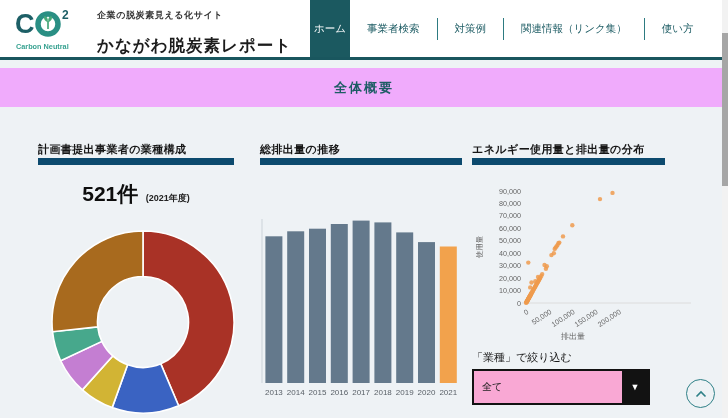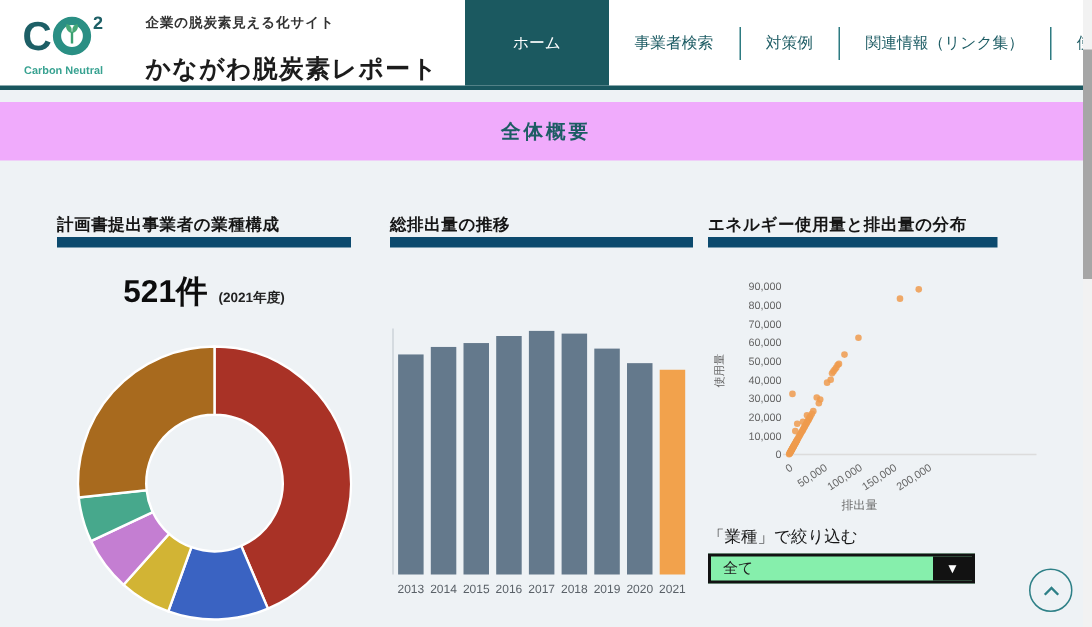--- a/index.html
+++ b/index.html
@@ -7,40 +7,40 @@
        font-family:"Liberation Sans","DejaVu Sans",sans-serif;}
   .header{position:absolute;left:0;top:0;width:728px;height:57px;background:#fff;
           border-bottom:3px solid #19565e;z-index:3}
   .logo{position:absolute;left:15px;top:5px;width:76px;height:48px}
   .titleblock{position:absolute;left:97px;top:9px}
   .site-subtitle{font-size:9px;font-weight:bold;color:#333;letter-spacing:.6px}
   .site-title{font-size:16.5px;font-weight:bold;color:#1c1c1c;margin-top:13px;letter-spacing:1px}
   .nav{position:absolute;left:310px;top:0;height:57px;display:flex;align-items:stretch;z-index:4}
   .nav-item{display:flex;align-items:center;padding:0 17px;font-size:10.5px;color:#1d5c64;
             white-space:nowrap;cursor:pointer}
-  .nav-item.active{background:#1b5960;color:#fff;padding:0 32px}
+  .nav-item.active{background:#1b5960;color:#fff;padding:0 4px}
   .nav-sep{width:1px;background:#2d7b81;height:22px;align-self:center}
   .banner{position:absolute;left:0;top:68px;width:728px;height:39px;background:#f0abfc;
           display:flex;align-items:center;justify-content:center}
   .banner-title{font-size:13px;font-weight:bold;color:#1d5c64;letter-spacing:2px}
   .panel{position:absolute;top:142px}
   #panel-industry{left:38px;width:196px}
   #panel-emissions{left:260px;width:202px}
   #panel-scatter{left:472px;width:193px}
   .panel-title{font-size:11px;font-weight:bold;color:#161616;letter-spacing:.4px;
                padding-bottom:1px;border-bottom:7px solid #0c4a6e;white-space:nowrap}
   .headline{margin-top:15px;text-align:center;color:#0d0d0d;white-space:nowrap}
   .headline .big{font-size:21px;font-weight:bold}
   .headline .note{font-size:9px;font-weight:bold;color:#222;margin-left:3px}
   svg.chart{position:absolute}
   #donut-svg{left:48px;top:227px}
   #bar-svg{left:258px;top:203px}
   #scatter-svg{left:470px;top:178px}
   .filter-label{position:absolute;left:472px;top:350px;font-size:11px;font-weight:normal;color:#161616}
-  .select{position:absolute;left:472px;top:369px;width:178px;height:20px;background:#86efac;
+  .select{position:absolute;left:472px;top:369px;width:178px;height:36px;background:#f9a8d4;
           border:2px solid #121212;box-sizing:border-box;display:flex;align-items:stretch;cursor:pointer}
   .select-value{flex:1;font-size:10px;color:#222;display:flex;align-items:center;padding-left:8px}
   .select-arrow{width:26px;background:#121212;color:#fff;display:flex;align-items:center;
                 justify-content:center;font-size:9px}
   .scrolltop{position:absolute;left:686px;top:379px;width:29px;height:29px;border-radius:50%;
              border:1.5px solid #2e8087;box-sizing:border-box;display:flex;align-items:center;
              justify-content:center;background:transparent;cursor:pointer;z-index:4}
   .scrollbar-track{position:absolute;right:0;top:0;width:6px;height:418px;background:#f2f2f2;z-index:5}
   .scrollbar-thumb{position:absolute;right:0;top:33px;width:6px;height:153px;background:#a6a6a6}
 </style>

